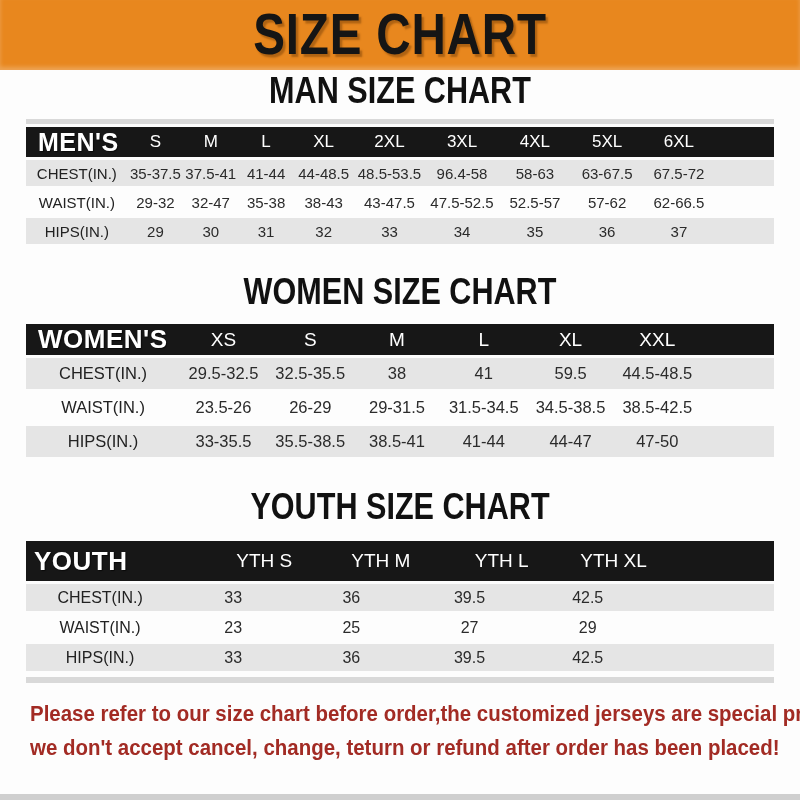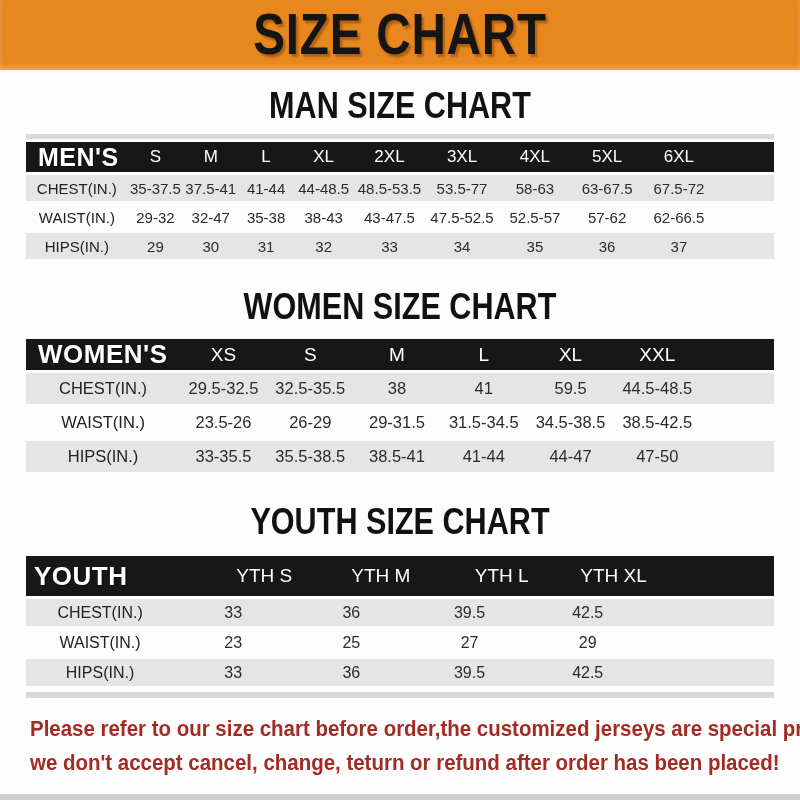--- a/index.html
+++ b/index.html
@@ -31,21 +31,21 @@
     color: #111;
   }
   .section-heading .condensed {
     display: inline-block;
     transform: scaleX(0.85);
     font-size: 36px;
     font-weight: 700;
     letter-spacing: 0px;
     white-space: nowrap;
   }
-  .h-man   { padding-top: 15px; padding-bottom: 7px; }
+  .h-man   { padding-bottom: 7px; }
   .h-women { padding-top: 24px; padding-bottom: 8px; }
   .h-youth { padding-top: 26px; padding-bottom: 10px; text-align: center; }
   .top-strip {
     width: 93.5%; margin: 0 auto;
     height: 5px; background: #d9d9d9;
   }
   .size-table {
     width: 93.5%;
     margin: 0 auto;
     border-collapse: separate;
@@ -161,21 +161,21 @@
       </tr>
     </thead>
     <tbody>
       <tr>
         <th class="row-label">CHEST(IN.)</th>
         <td>35-37.5</td>
         <td>37.5-41</td>
         <td>41-44</td>
         <td>44-48.5</td>
         <td>48.5-53.5</td>
-        <td>53.5-77</td>
+        <td>96.4-58</td>
         <td>58-63</td>
         <td>63-67.5</td>
         <td>67.5-72</td>
         <td></td>
       </tr>
       <tr>
         <th class="row-label">WAIST(IN.)</th>
         <td>29-32</td>
         <td>32-47</td>
         <td>35-38</td>

